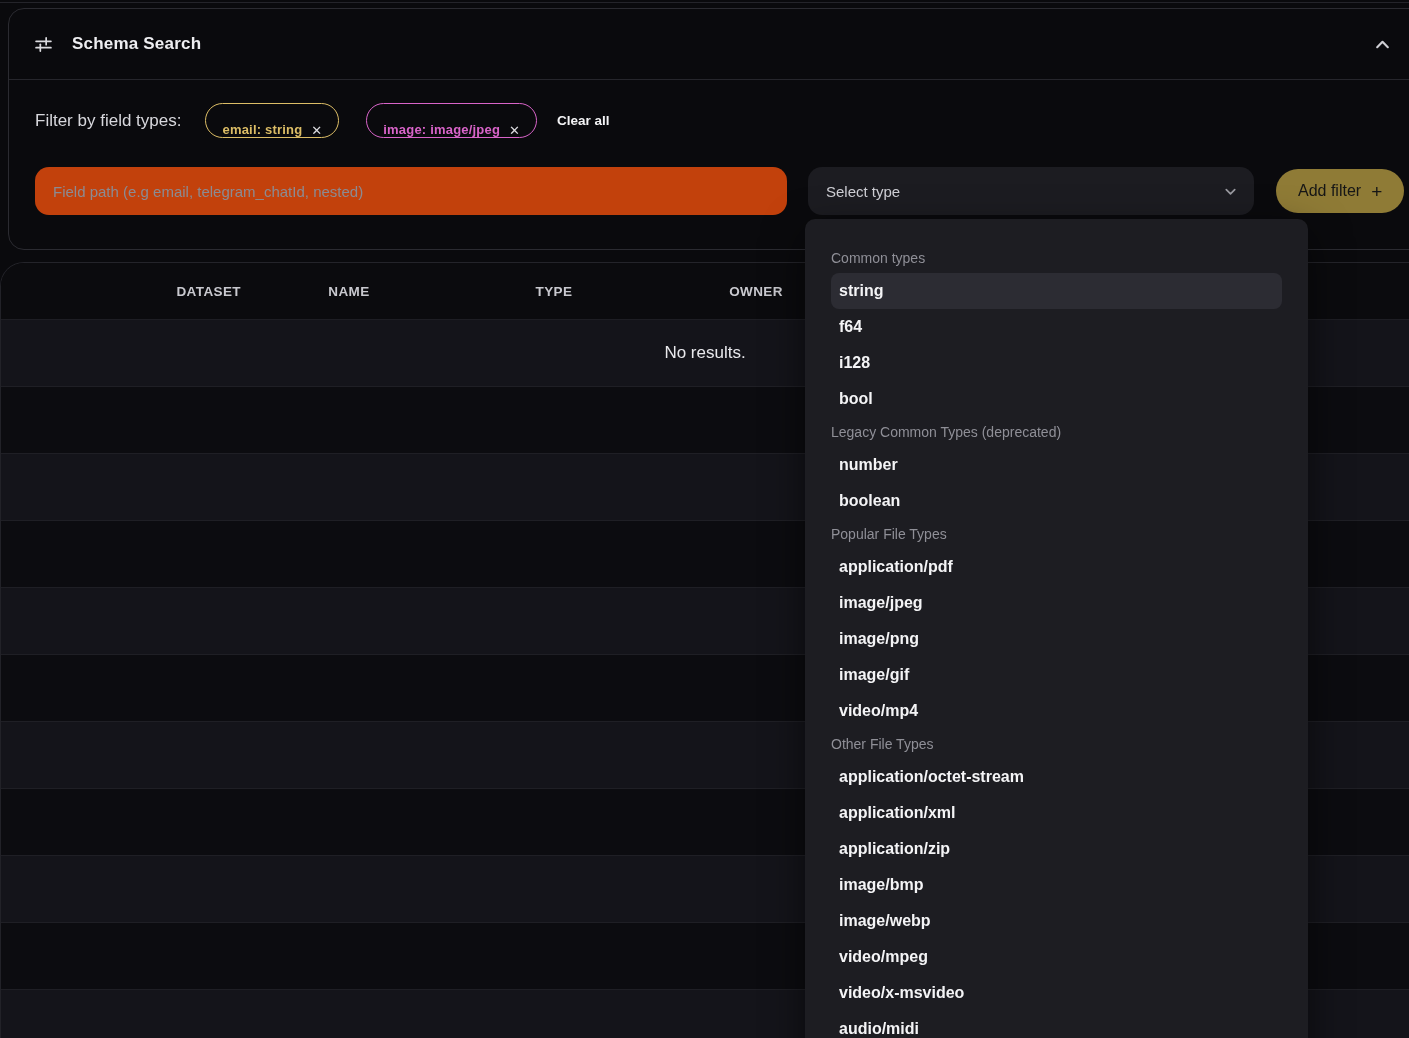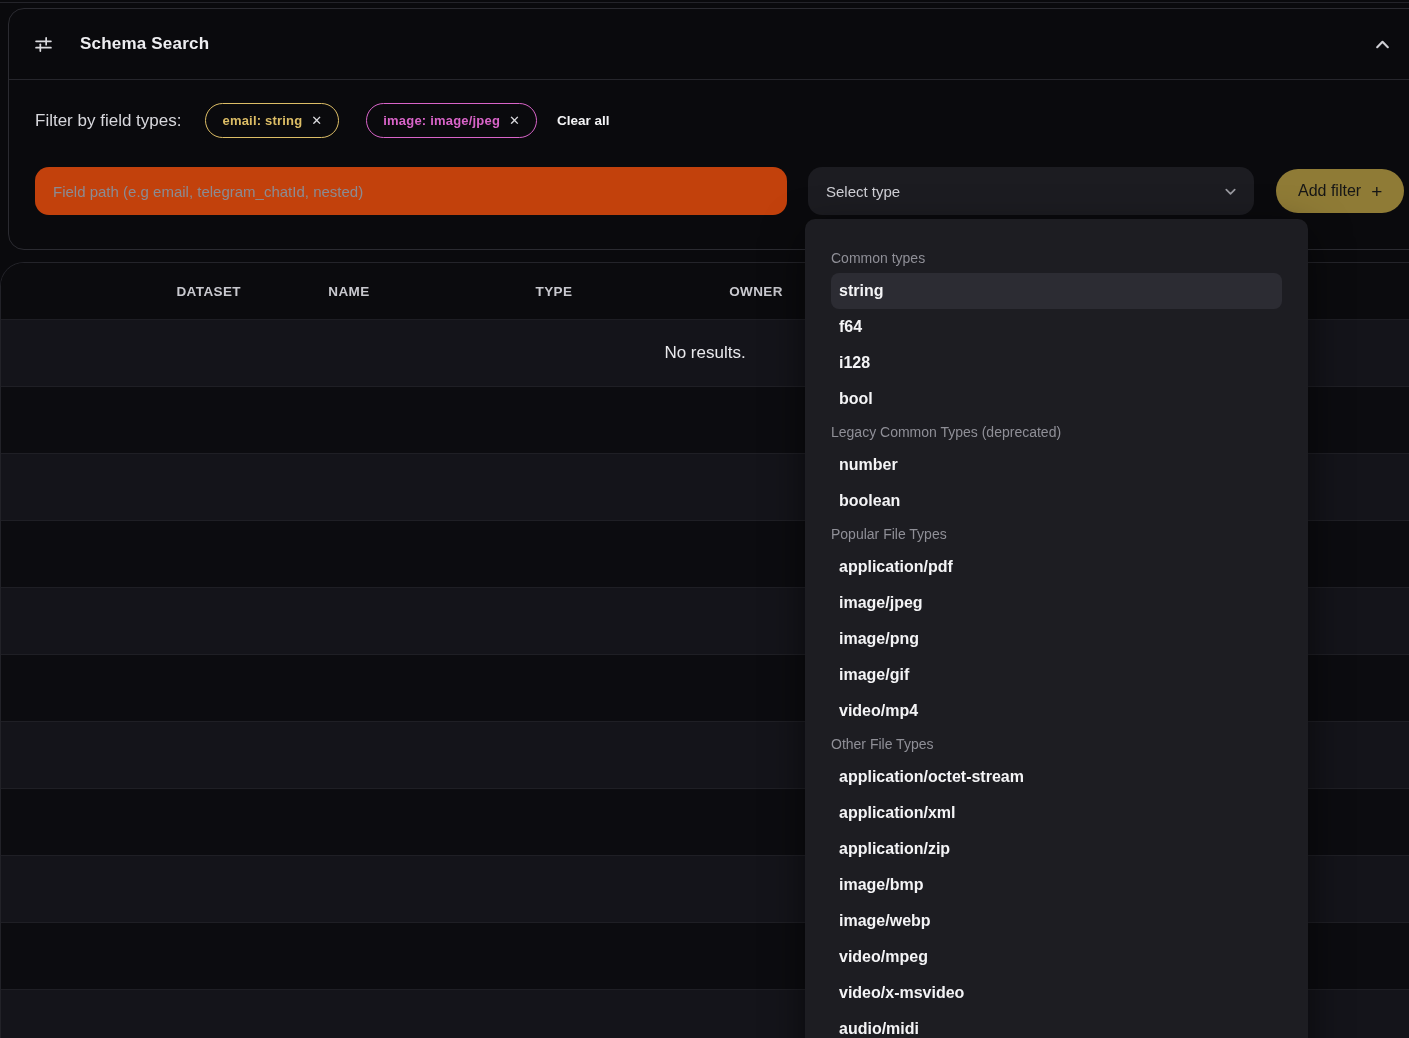--- a/index.html
+++ b/index.html
@@ -14,33 +14,33 @@
 
   
   .schema-panel {
     position:absolute; left:8px; top:8px; right:-16px; height:242px;
     border:1px solid #2b2b31; border-radius:16px; background:#0a0a0d;
   }
   .panel-header {
     height:71px; border-bottom:1px solid #26262c;
     display:flex; align-items:center; padding:0 30px 0 26px;
   }
-  .panel-header .title-wrap { display:flex; align-items:center; gap:28px; }
+  .panel-header .title-wrap { display:flex; align-items:center; gap:20px; }
   .panel-title { font-size:17px; font-weight:700; color:#eeeef1; letter-spacing:.2px; }
   .icon { display:inline-flex; align-items:center; justify-content:center; }
   .collapse-btn {
     margin-left:auto; background:none; border:none; cursor:pointer;
     display:flex; align-items:center; justify-content:center; width:24px; height:24px;
   }
   .panel-body { padding:23px 0 0 26px; }
   .filter-row { display:flex; align-items:center; height:35px; }
   .filter-label { font-size:17px; color:#d8d8dd; margin-right:24px; }
   .chip-list { display:flex; align-items:center; gap:27px; }
   .chip {
-    display:inline-flex; align-items:center; gap:9px;
+    display:inline-flex; align-items:flex-end; gap:9px;
     height:35px; padding:0 16px; border:1px solid; border-radius:18px;
     background:transparent;
   }
   .chip-label { font-size:13px; font-weight:700; letter-spacing:.2px; }
   .chip-remove {
     background:none; border:none; color:#dcdce0; font-size:13px; line-height:1;
     cursor:pointer; padding:0; font-family:inherit;
   }
   .clear-all {
     margin-left:20px; background:none; border:none; color:#f4f4f6;

